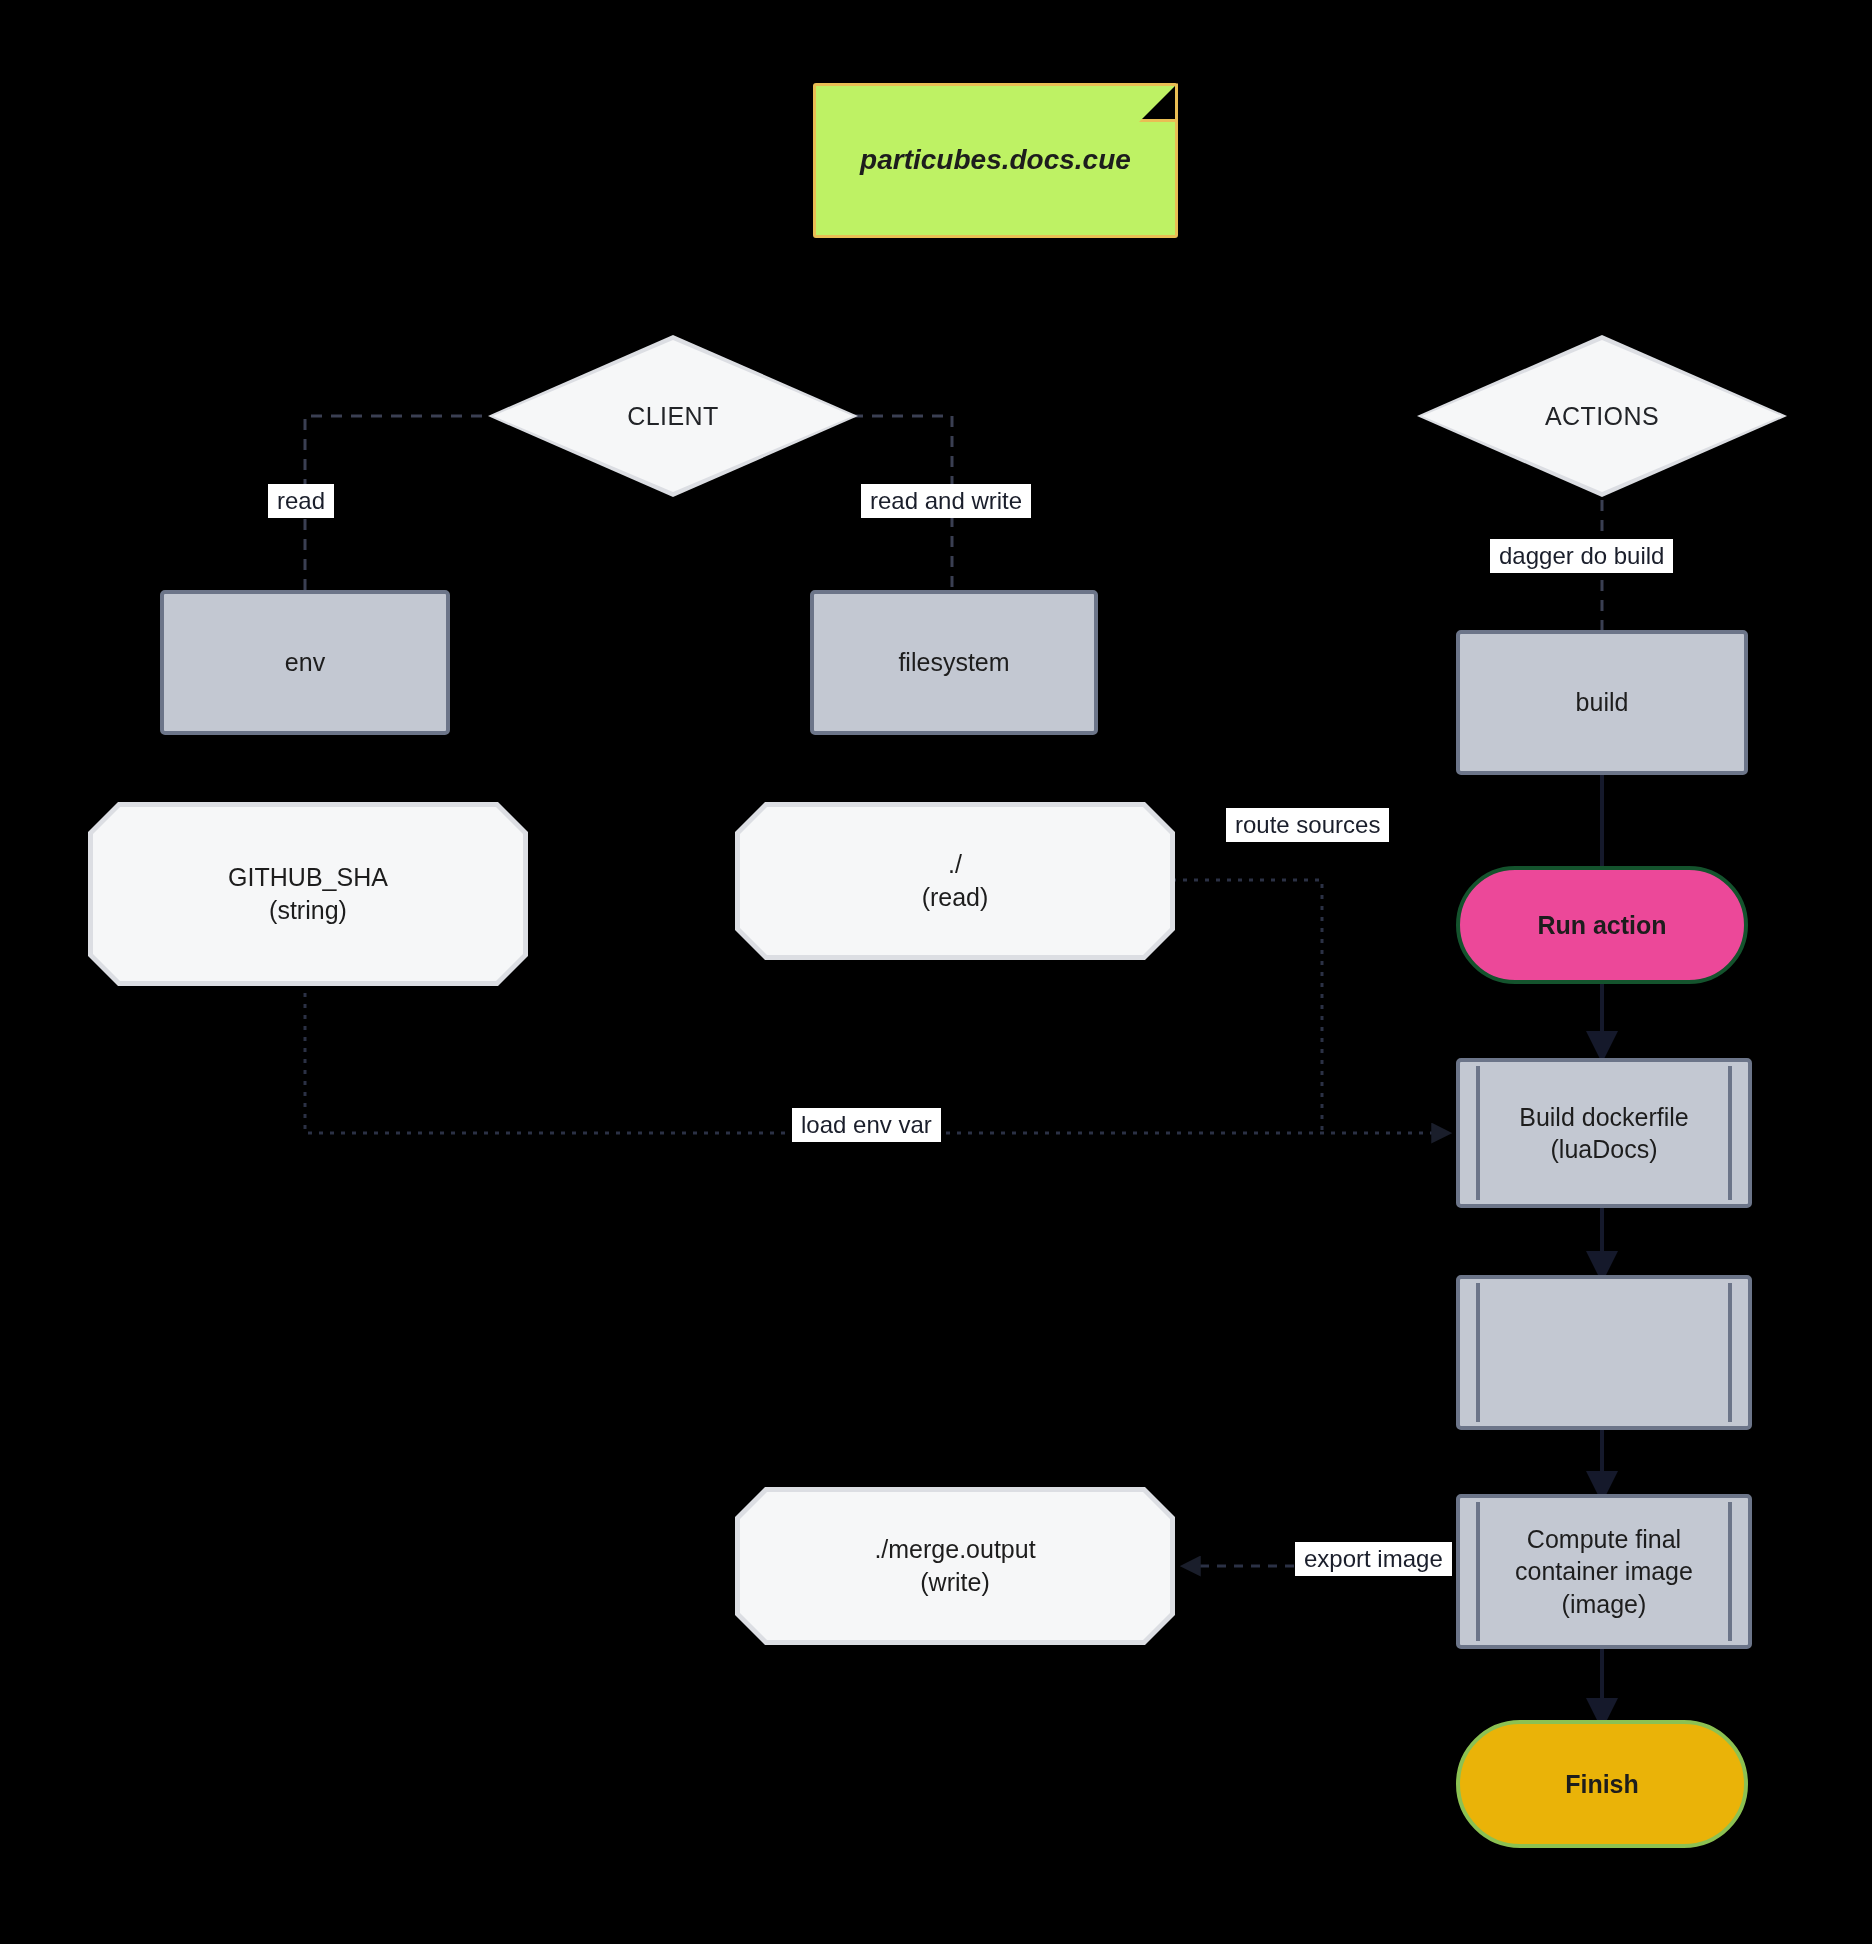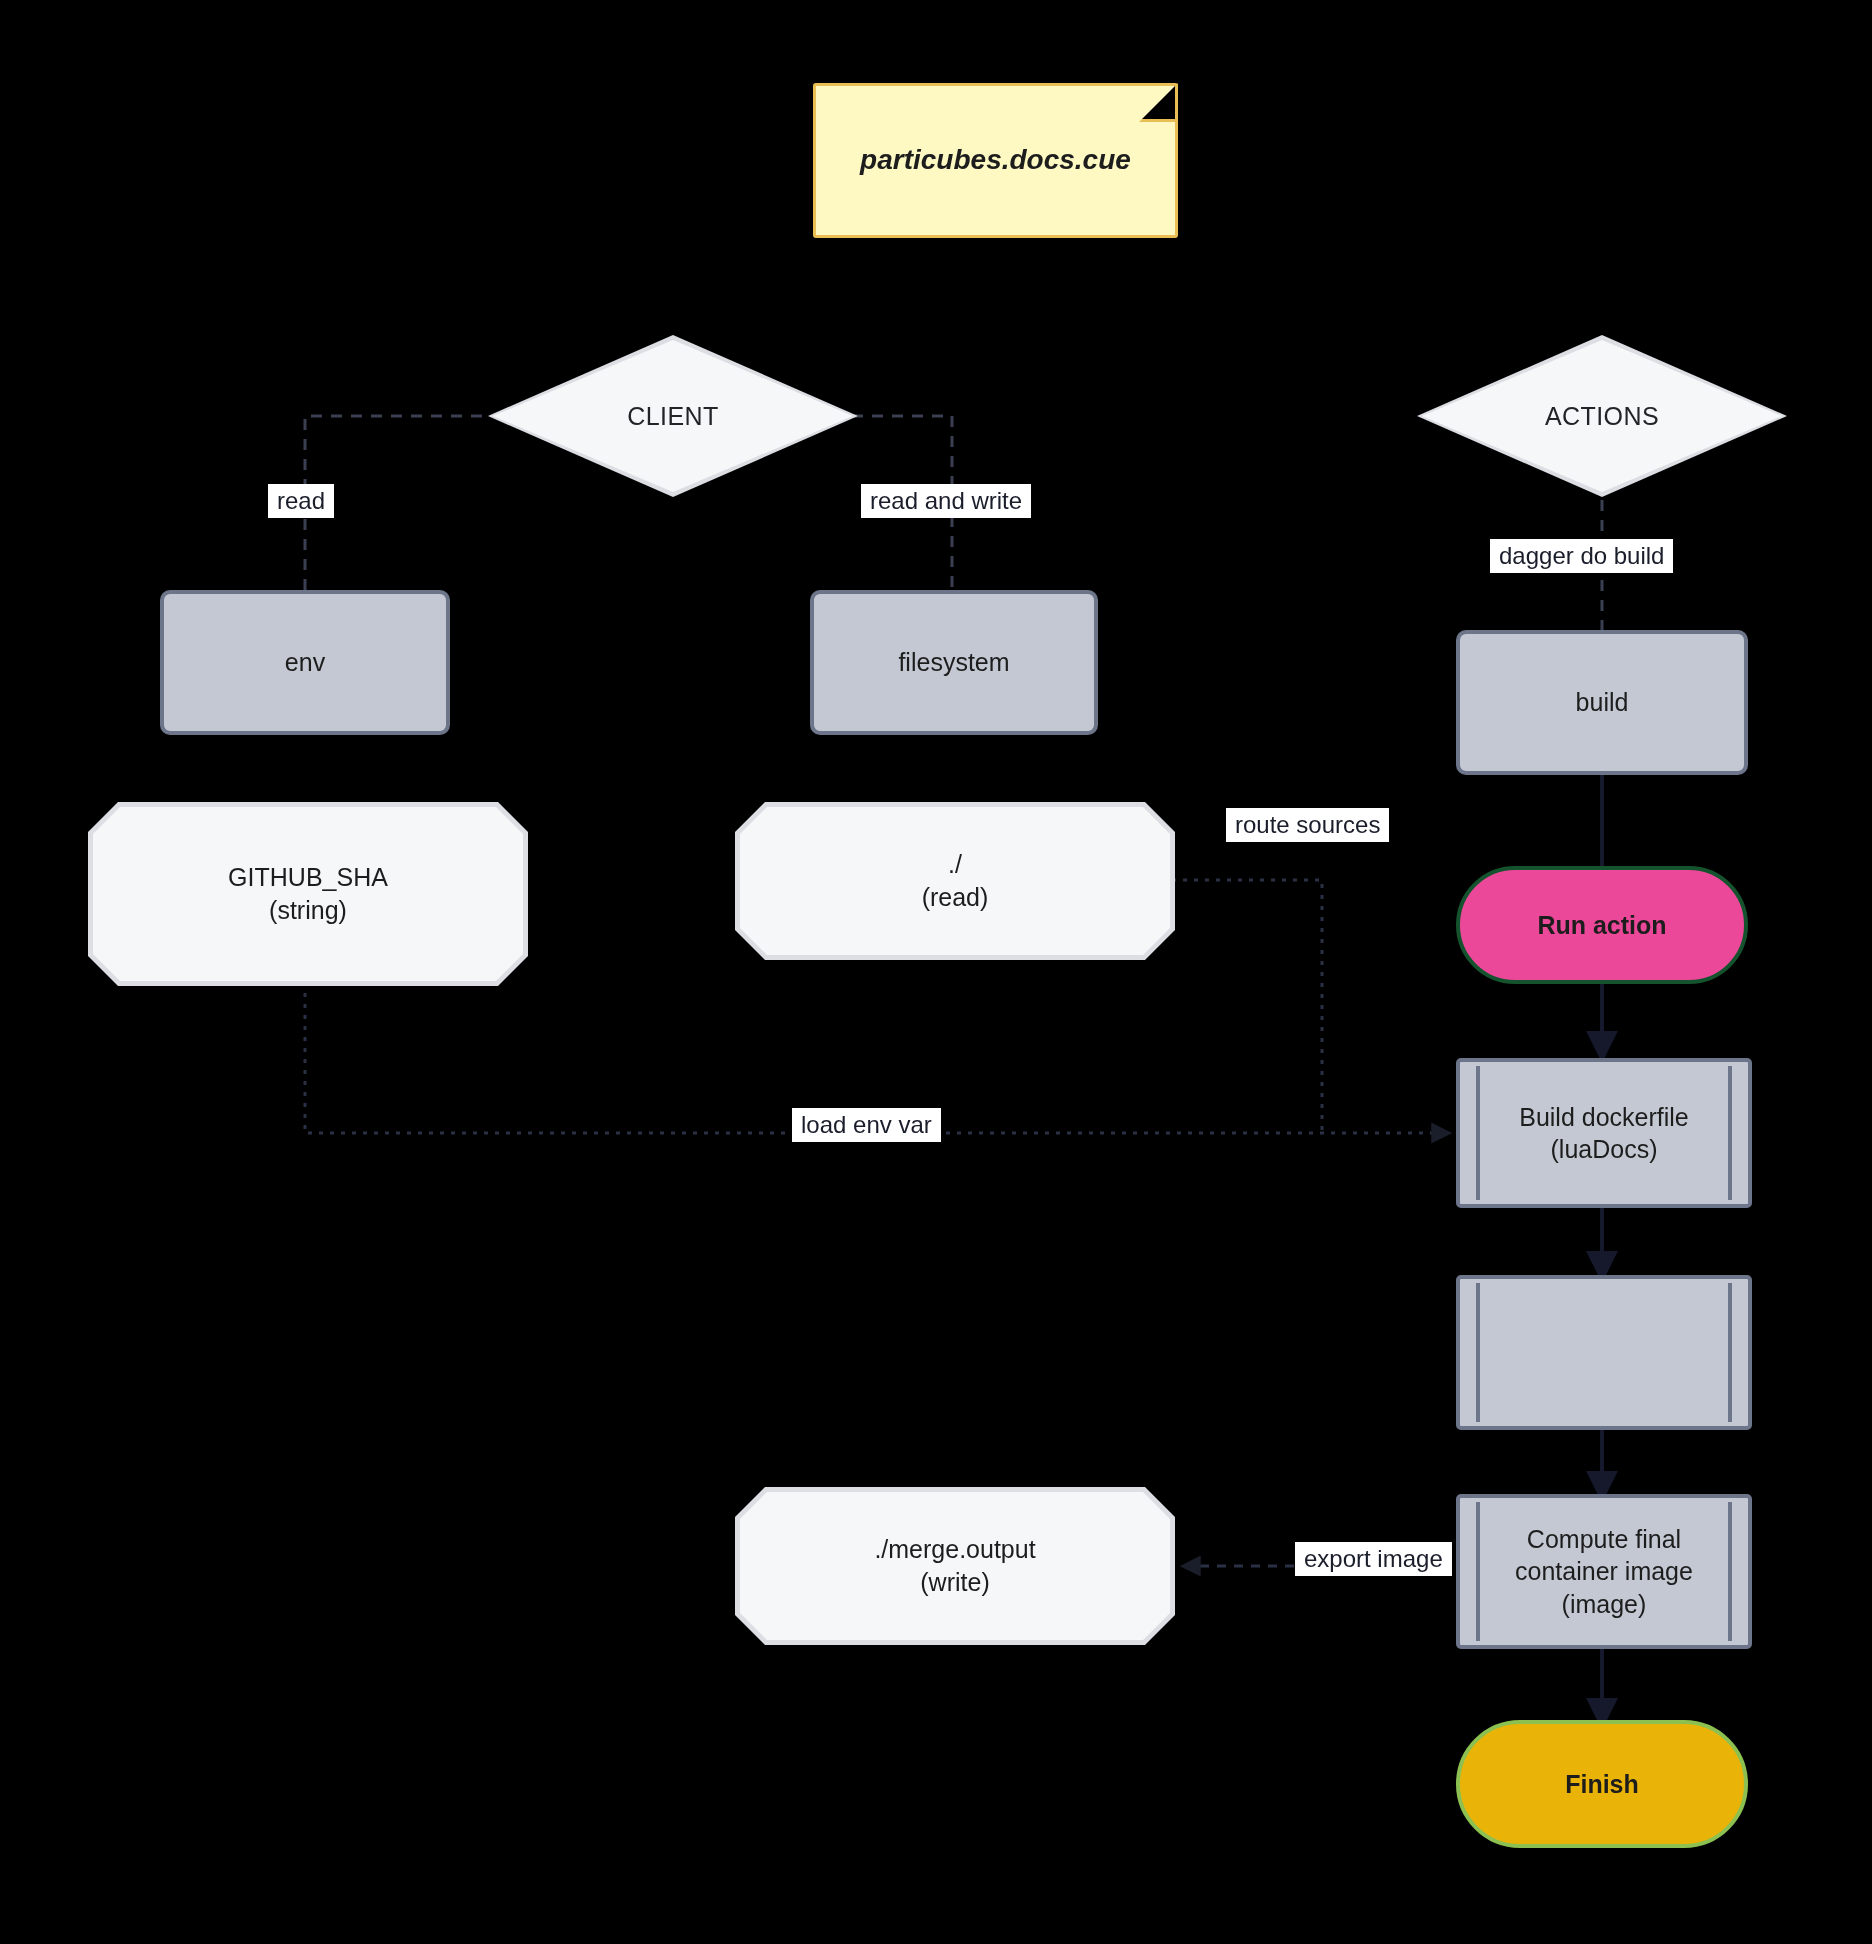--- a/index.html
+++ b/index.html
@@ -29,21 +29,21 @@
     align-items: center;
     justify-content: center;
     text-align: center;
     color: #181818;
     line-height: 1.30;
     white-space: pre-line;
   }
 
   
   .note {
-    background: #fef9c3;
+    background: #bef264;
     border: 3px solid #E9BE54;
     border-radius: 3px;
     font-style: italic;
     font-weight: bold;
     font-size: 28px;
     color: #1d1d1d;
   }
   .note-fold {
     position: absolute;
     top: -3px;
@@ -83,21 +83,21 @@
     justify-content: center;
     font-size: 25px;
     color: #222428;
     letter-spacing: 0.4px;
   }
 
   
   .box {
     background: #C3C8D2;
     border: 4px solid #6C7589;
-    border-radius: 10px;
+    border-radius: 5px;
     font-size: 25px;
     color: #1d1d1d;
   }
 
   
   .subroutine {
     background: #C3C8D2;
     border: 4px solid #6C7589;
     border-radius: 5px;
     font-size: 25px;

